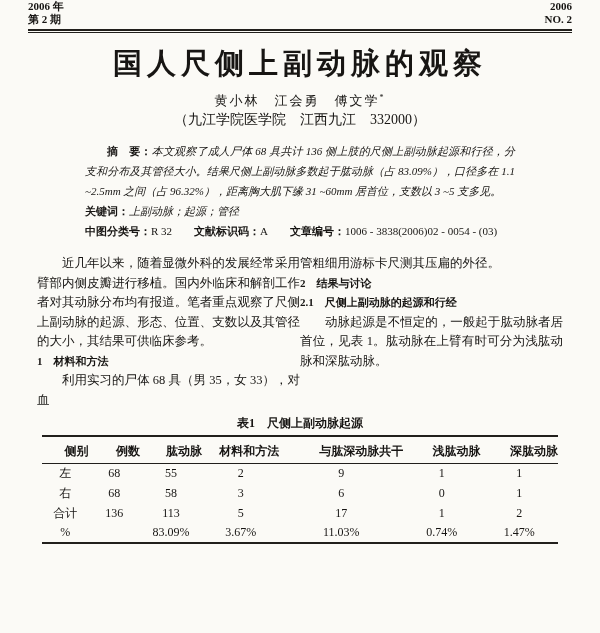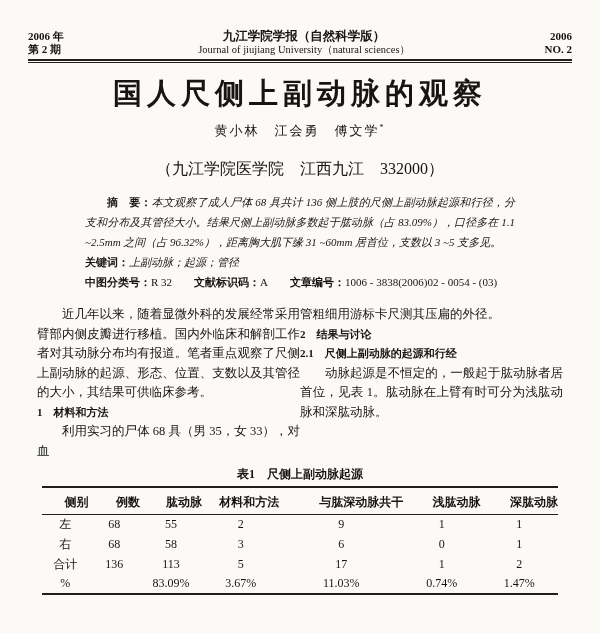--- a/index.html
+++ b/index.html
@@ -6,33 +6,33 @@
   html,body { width:600px; height:633px; }
   body {
     background:#fbfaf6;
     color:#171513;
     font-family:"Liberation Serif","DejaVu Serif",serif;
     overflow:hidden;
   }
   .page { width:600px; height:633px; padding:0 28px; }
 
   
-  .journal-header { display:flex; justify-content:space-between; align-items:flex-end; padding-top:30px; }
+  .journal-header { display:flex; justify-content:space-between; align-items:flex-end; }
   .jh-side { font-size:11px; font-weight:bold; line-height:13px; white-space:nowrap; }
   .jh-right { text-align:right; }
   .jh-center { text-align:center; line-height:13px; }
   .jh-cn { font-size:12.5px; font-weight:bold; }
   .jh-en { font-size:10.5px; }
   .header-rule { height:4px; border-top:2px solid #211f1c; border-bottom:1px solid #211f1c; margin-top:3px; }
 
   
   .title { text-align:center; font-size:29px; font-weight:bold; letter-spacing:5px; margin-top:11px; }
   .authors { text-align:center; font-size:13px; margin-top:8px; letter-spacing:2px; }
   .authors sup { font-size:8px; }
-  .affiliation { text-align:center; font-size:16px; margin-top:19px; }
+  .affiliation { text-align:center; font-size:14px; margin-top:1px; }
 
   
   .front-matter { margin:12px 57px 0 57px; font-size:11px; line-height:20px; text-align:justify; }
   .abstract-p { text-indent:2em; font-style:italic; }
   .kw-p { font-style:italic; }
   .front-matter b { font-style:normal; font-weight:bold; }
   .meta-p { font-style:normal; }
   .meta-p .gap { display:inline-block; width:2em; }
 
   
@@ -51,24 +51,20 @@
 </style>
 </head>
 <body>
 
 <div class="page">
 
   <div class="journal-header">
     <div class="jh-side">
       <div>2006 年</div>
       <div>第 2 期</div>
-    </div>
-    <div class="jh-center">
-      <div class="jh-cn">九江学院学报（自然科学版）</div>
-      <div class="jh-en">Journal of jiujiang University（natural sciences）</div>
     </div>
     <div class="jh-side jh-right">
       <div>2006</div>
       <div>NO. 2</div>
     </div>
   </div>
   <div class="header-rule"></div>
 
   <div class="title">国人尺侧上副动脉的观察</div>
   <div class="authors"><span>黄小林　江会勇　傅文学</span><sup>*</sup></div>

